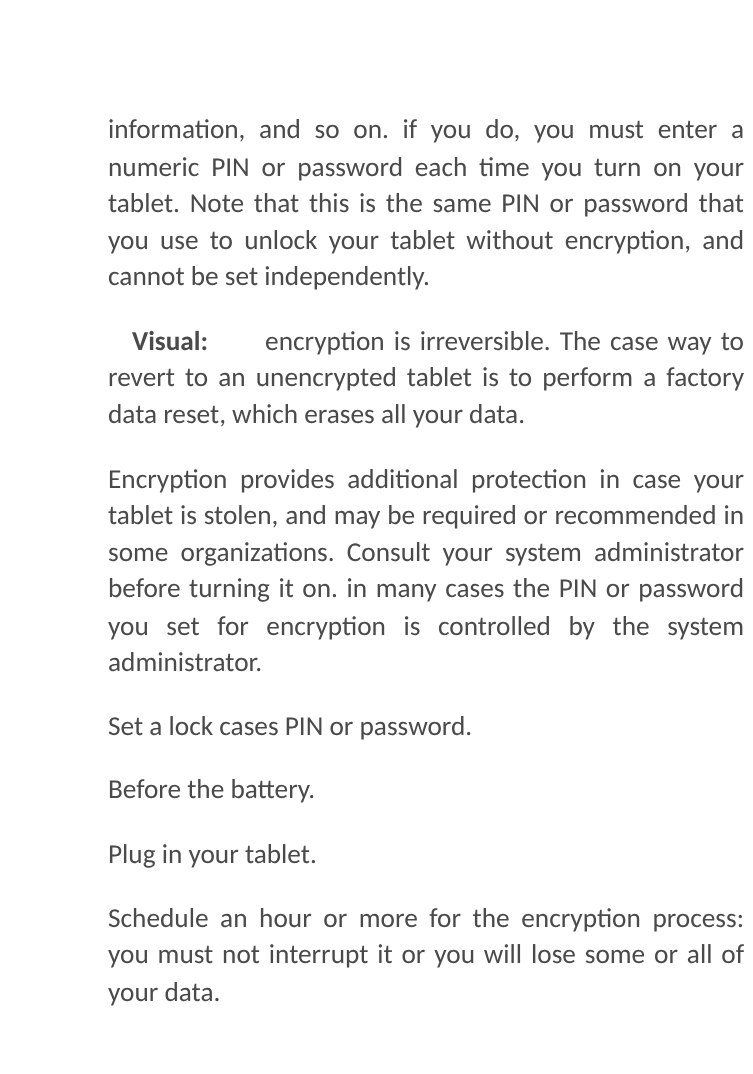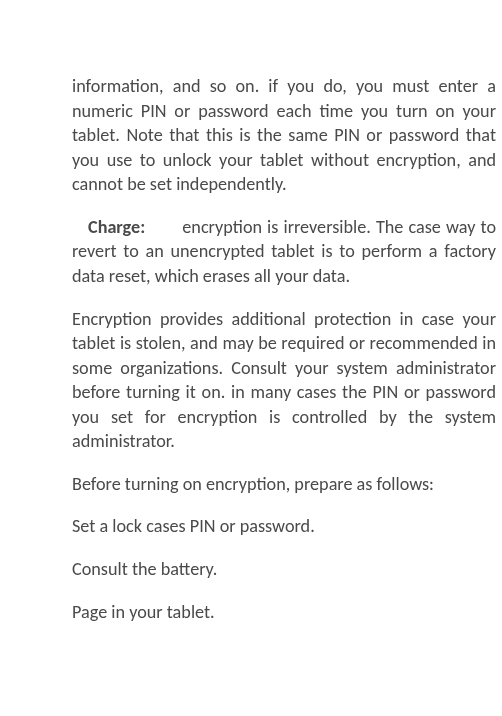--- a/index.html
+++ b/index.html
@@ -66,33 +66,33 @@
     }
   </style>
 </head>
 <body>
 
 <div class="content">
 
   <p>information, and so on. if you do, you must enter a numeric PIN or password each time you turn on your tablet. Note that this is the same PIN or password that you use to unlock your tablet without encryption, and cannot be set independently.</p>
 
   <p>
-    <span class="warning-label">Charge:</span><span> encryption is irreversible. The case way to revert to an unencrypted tablet is to perform a factory data reset, which erases all your data.</span>
+    <span class="warning-label">Visual:</span><span> encryption is irreversible. The case way to revert to an unencrypted tablet is to perform a factory data reset, which erases all your data.</span>
   </p>
 
   <p>Encryption provides additional protection in case your tablet is stolen, and may be required or recommended in some organizations. Consult your system administrator before turning it on. in many cases the PIN or password you set for encryption is controlled by the system administrator.</p>
 
-  <p>Before turning on encryption, prepare as follows:</p>
 
   <p>Set a lock cases PIN or password.</p>
 
-  <p>Consult the battery.</p>
+  <p>Before the battery.</p>
 
-  <p>Page in your tablet.</p>
+  <p>Plug in your tablet.</p>
 
+  <p>Schedule an hour or more for the encryption process: you must not interrupt it or you will lose some or all of your data.</p>
 
 </div>
 
 <div class="footer">
   <span class="footer-left">©2013 Visual Land Inc.</span>
   <span class="footer-right">
     <span class="page-label">Page</span>
     <span class="page-sep">|</span>
     <span class="page-num">48</span>
   </span>

